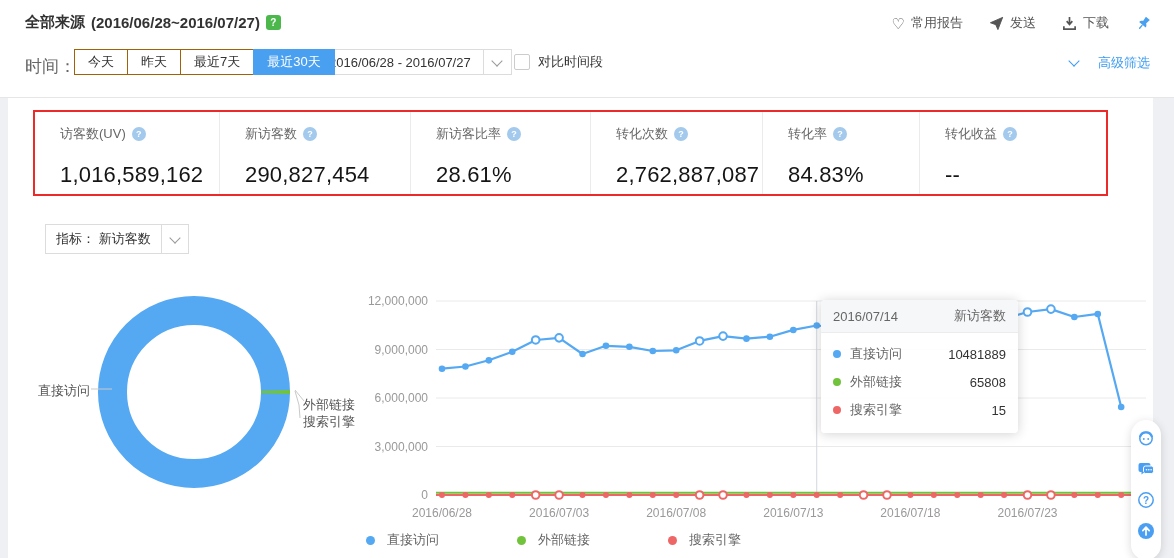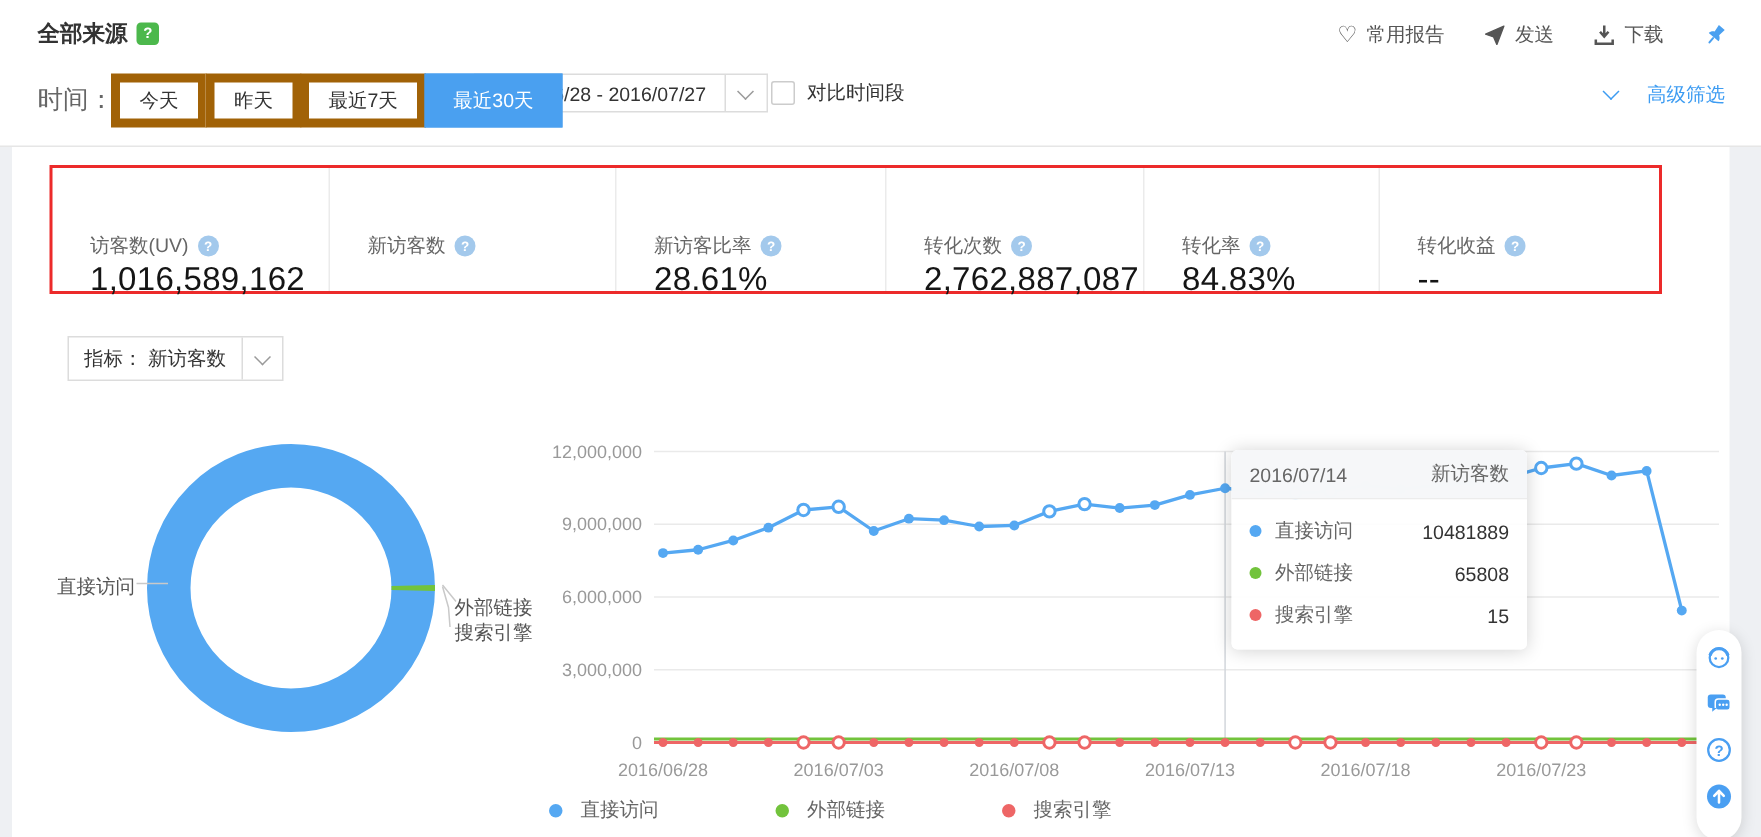--- a/index.html
+++ b/index.html
@@ -12,41 +12,41 @@
   .page-title{position:absolute;left:25px;top:13px;font-size:15px;font-weight:bold;color:#333;display:flex;align-items:center;gap:6px;}
   .help-green{display:inline-flex;align-items:center;justify-content:center;width:15px;height:15px;border-radius:3px;background:#4cb84c;color:#fff;font-size:10px;font-weight:bold;cursor:pointer;}
   .hdr-actions{position:absolute;right:22px;top:14px;display:flex;align-items:center;gap:26px;font-size:13px;color:#555;}
   .hdr-action{display:flex;align-items:center;gap:6px;cursor:pointer;}
   .hdr-action svg{display:block;}
   .heart{font-size:15px;color:#555;line-height:1;}
 
   
   .time-label{position:absolute;left:25px;top:55px;font-size:17px;color:#666;}
   .tabs{position:absolute;left:75px;top:49px;display:flex;}
-  .tab{height:24px;line-height:24px;padding:0 13px;border:6px solid #a16207;margin-left:-1px;font-size:13px;color:#333;background:#fff;cursor:pointer;white-space:nowrap;}
+  .tab{height:24px;line-height:24px;padding:0 13px;border:1px solid #a16207;margin-left:-1px;font-size:13px;color:#333;background:#fff;cursor:pointer;white-space:nowrap;}
   .tab.selected{background:#4aa0f0;border-color:#4aa0f0;color:#fff;position:relative;z-index:1;}
   .datebox{position:absolute;left:316px;top:49px;height:24px;border:1px solid #dcdcdc;display:flex;align-items:center;background:#fff;cursor:pointer;}
   .datebox .val{padding:0 12px;font-size:13px;color:#333;}
   .datebox .chev-cell{width:27px;align-self:stretch;border-left:1px solid #dcdcdc;display:flex;align-items:center;justify-content:center;}
   .chev{width:7px;height:7px;border-right:1.5px solid #9a9a9a;border-bottom:1.5px solid #9a9a9a;transform:rotate(45deg);margin-top:-3px;}
   .compare{position:absolute;left:514px;top:53px;display:flex;align-items:center;gap:8px;font-size:13px;color:#333;}
   .checkbox{width:14px;height:14px;border:1px solid #ccc;border-radius:2px;background:#fff;cursor:pointer;}
   .advanced{position:absolute;right:24px;top:54px;display:flex;align-items:center;gap:20px;font-size:13px;color:#3d9cf2;cursor:pointer;}
   .chev-blue{width:7px;height:7px;border-right:1.5px solid #3d9cf2;border-bottom:1.5px solid #3d9cf2;transform:rotate(45deg);margin-top:-4px;}
 
   
   .content{position:absolute;left:8px;top:98px;width:1145px;height:460px;background:#fff;}
 
   
   .metrics{position:absolute;left:33px;top:110px;width:1071px;height:82px;border:2px solid #ec2a2a;background:#fff;display:flex;}
   .metric{padding:13px 0 0 25px;box-sizing:border-box;}
   .metric + .metric{border-left:1px solid #ebebeb;}
-  .metric .lbl{font-size:13px;color:#666;display:flex;align-items:center;gap:6px;white-space:nowrap;margin-top:30px;}
+  .metric .lbl{font-size:13px;color:#666;display:flex;align-items:center;gap:6px;white-space:nowrap;}
   .help-blue{display:inline-flex;align-items:center;justify-content:center;width:14px;height:14px;border-radius:50%;background:#a3c9ec;color:#fff;font-size:9px;font-weight:bold;cursor:pointer;flex:0 0 auto;}
-  .metric .val{margin-top:0;font-size:22px;font-weight:500;color:#151515;letter-spacing:0.2px;}
+  .metric .val{margin-top:19px;font-size:22px;font-weight:500;color:#151515;letter-spacing:0.2px;}
 
   
   .selector{position:absolute;left:45px;top:224px;height:28px;border:1px solid #dcdcdc;display:flex;align-items:center;background:#fff;cursor:pointer;}
   .selector .txt{padding:0 10px;font-size:13px;color:#333;white-space:nowrap;}
   .selector .chev-cell{width:26px;align-self:stretch;border-left:1px solid #dcdcdc;display:flex;align-items:center;justify-content:center;}
 
   
   #chart-layer{position:absolute;left:0;top:0;width:1174px;height:558px;}
   .pie-label{position:absolute;font-size:13px;color:#555;white-space:nowrap;}
 
@@ -69,20 +69,21 @@
   .float-btn{width:18px;height:18px;cursor:pointer;display:flex;align-items:center;justify-content:center;}
 </style>
 </head>
 <body>
 
 <div class="page">
 
   <div class="header">
     <div class="page-title">
       <span>全部来源</span>
+      <span>(2016/06/28~2016/07/27)</span>
       <span class="help-green">?</span>
     </div>
     <div class="hdr-actions">
       <span class="hdr-action">
         <span class="heart">♡</span>
         <span>常用报告</span>
       </span>
       <span class="hdr-action">
         <svg width="15" height="15" viewBox="0 0 16 16">
             <path d="M1.5 7.2 L14.5 1.5 L9.5 14.5 L7.2 9.2 Z M7.2 9.2 L14.5 1.5" fill="#555" stroke="#555" stroke-width="1" stroke-linejoin="round"></path>
@@ -137,20 +138,21 @@
           <span>访客数(UV)</span>
           <span class="help-blue">?</span>
         </div>
       <div class="val">1,016,589,162</div>
     </div>
     <div class="metric" style="width:191px;">
       <div class="lbl">
           <span>新访客数</span>
           <span class="help-blue">?</span>
         </div>
+      <div class="val">290,827,454</div>
     </div>
     <div class="metric" style="width:180px;">
       <div class="lbl">
           <span>新访客比率</span>
           <span class="help-blue">?</span>
         </div>
       <div class="val">28.61%</div>
     </div>
     <div class="metric" style="width:172px;">
       <div class="lbl">

